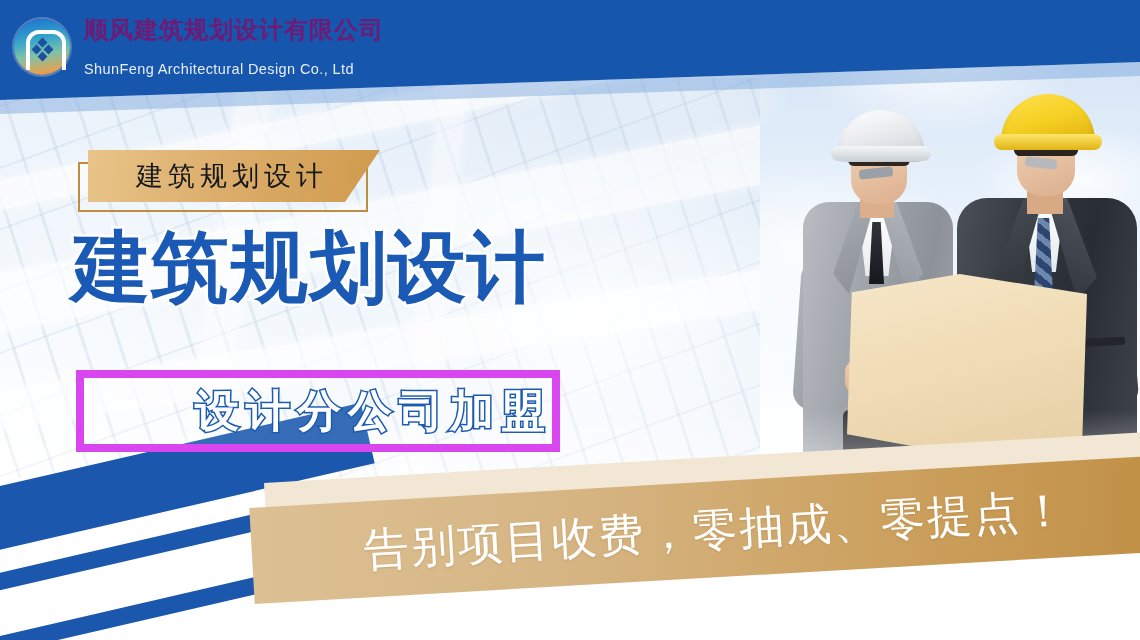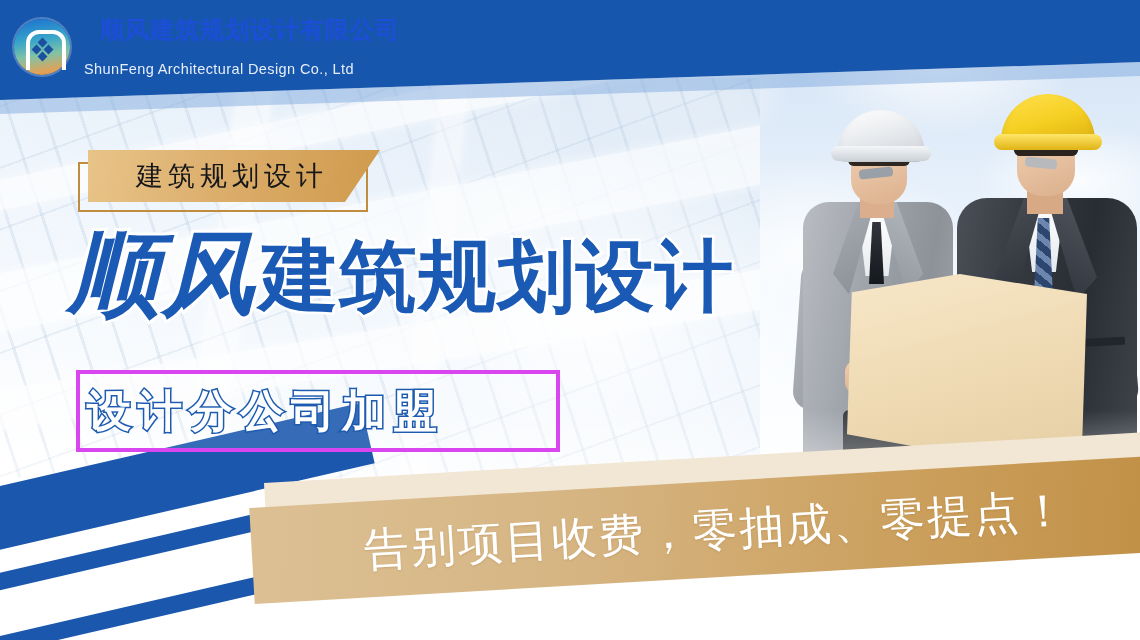--- a/index.html
+++ b/index.html
@@ -238,21 +238,21 @@
     position:absolute;left:12px;top:11px;width:32px;height:36px;
     border:4px solid #ffffff;border-bottom:none;border-radius:13px 13px 0 0;
   }
   .logo-dia{position:absolute;width:7px;height:7px;background:#1b4fa0;transform:rotate(45deg);}
   .d1{left:25px;top:20px;}
   .d2{left:19px;top:27px;}
   .d3{left:31px;top:27px;}
   .d4{left:25px;top:34px;}
   .logo-text{display:flex;flex-direction:column;justify-content:center;}
   .logo-cn{
-    color:#1d4ed8;font-size:24px;font-weight:bold;letter-spacing:1px;line-height:1.15;margin-left:16px;
+    color:#701a75;font-size:24px;font-weight:bold;letter-spacing:1px;line-height:1.15;
   }
   .logo-en{
     color:#e7eefa;font-size:14.5px;letter-spacing:.4px;line-height:1.2;margin-top:17px;
   }
 
   
   .tag-wrap{position:absolute;left:78px;top:150px;z-index:14;}
   .tag-outline{
     position:absolute;left:0;top:12px;width:290px;height:50px;
     border:2px solid #c08c3d;
@@ -285,22 +285,22 @@
     font-size:78px;font-weight:bold;
     color:#1a5ab5;letter-spacing:1px;line-height:1;
     margin-left:4px;margin-bottom:5px;
     -webkit-text-stroke:5px #ffffff;
     paint-order:stroke fill;
   }
 
   
   .subbox{
     position:absolute;left:76px;top:370px;width:484px;height:82px;
-    border:4px solid #d946ef;box-sizing:border-box;z-index:14;
-    display:flex;align-items:center;justify-content:flex-start;
+    border:8px solid #d946ef;box-sizing:border-box;z-index:14;
+    display:flex;align-items:center;justify-content:flex-end;
     background:rgba(255,255,255,.12);
   }
   .subbox-text{
     font-size:44px;font-weight:bold;letter-spacing:7px;line-height:1;
     color:#ffffff;
     -webkit-text-stroke:3px #1c5bb0;
     paint-order:stroke fill;
     padding-left:7px;
   }
 
@@ -400,21 +400,20 @@
   </div>
 
   <div class="tag-wrap">
     <div class="tag-outline"></div>
     <div class="tag-fill">
       <div class="tag-text">建筑规划设计</div>
     </div>
   </div>
 
   <div class="headline">
-    <span class="hl-big">顺风</span>
     <span class="hl-small">建筑规划设计</span>
   </div>
 
   <div class="subbox">
     <span class="subbox-text">设计分公司加盟</span>
   </div>
 
   <div class="stripes">
     <div class="stripe s1"></div>
     <div class="stripe s2"></div>

